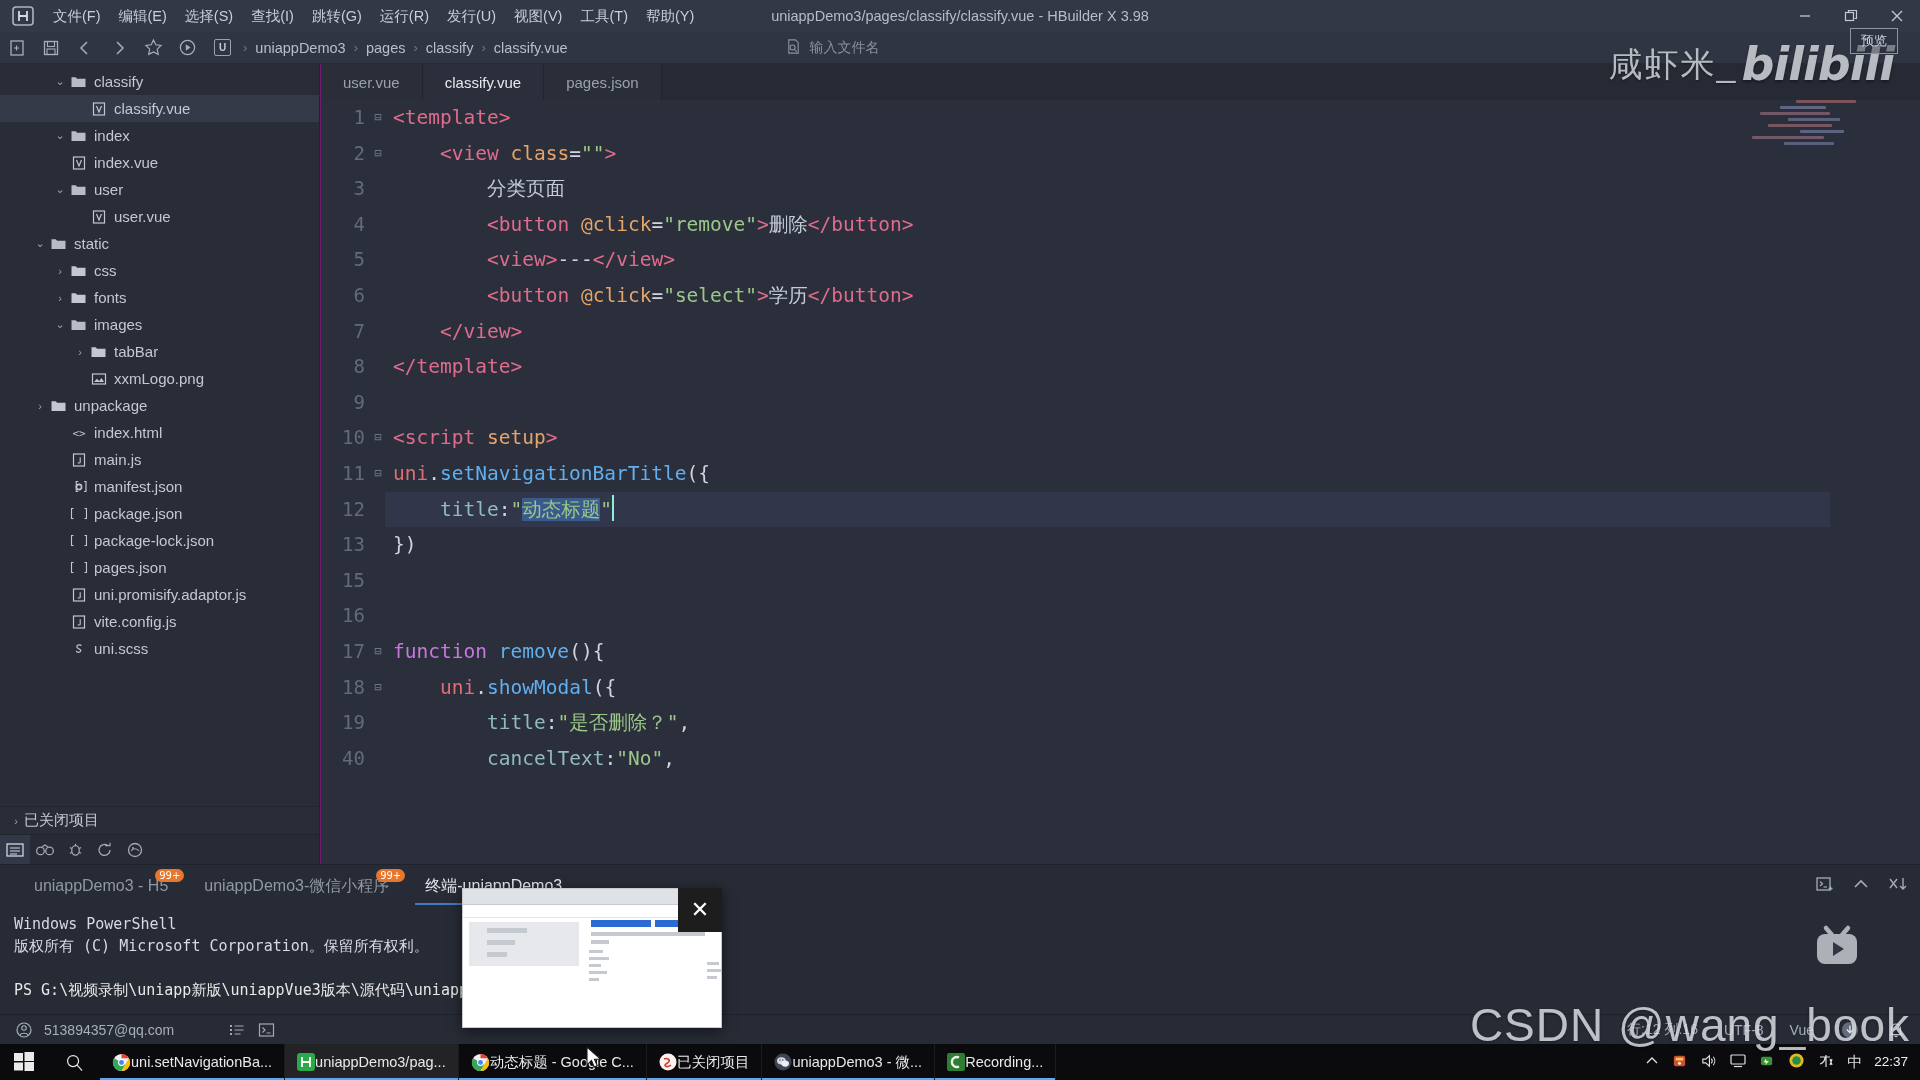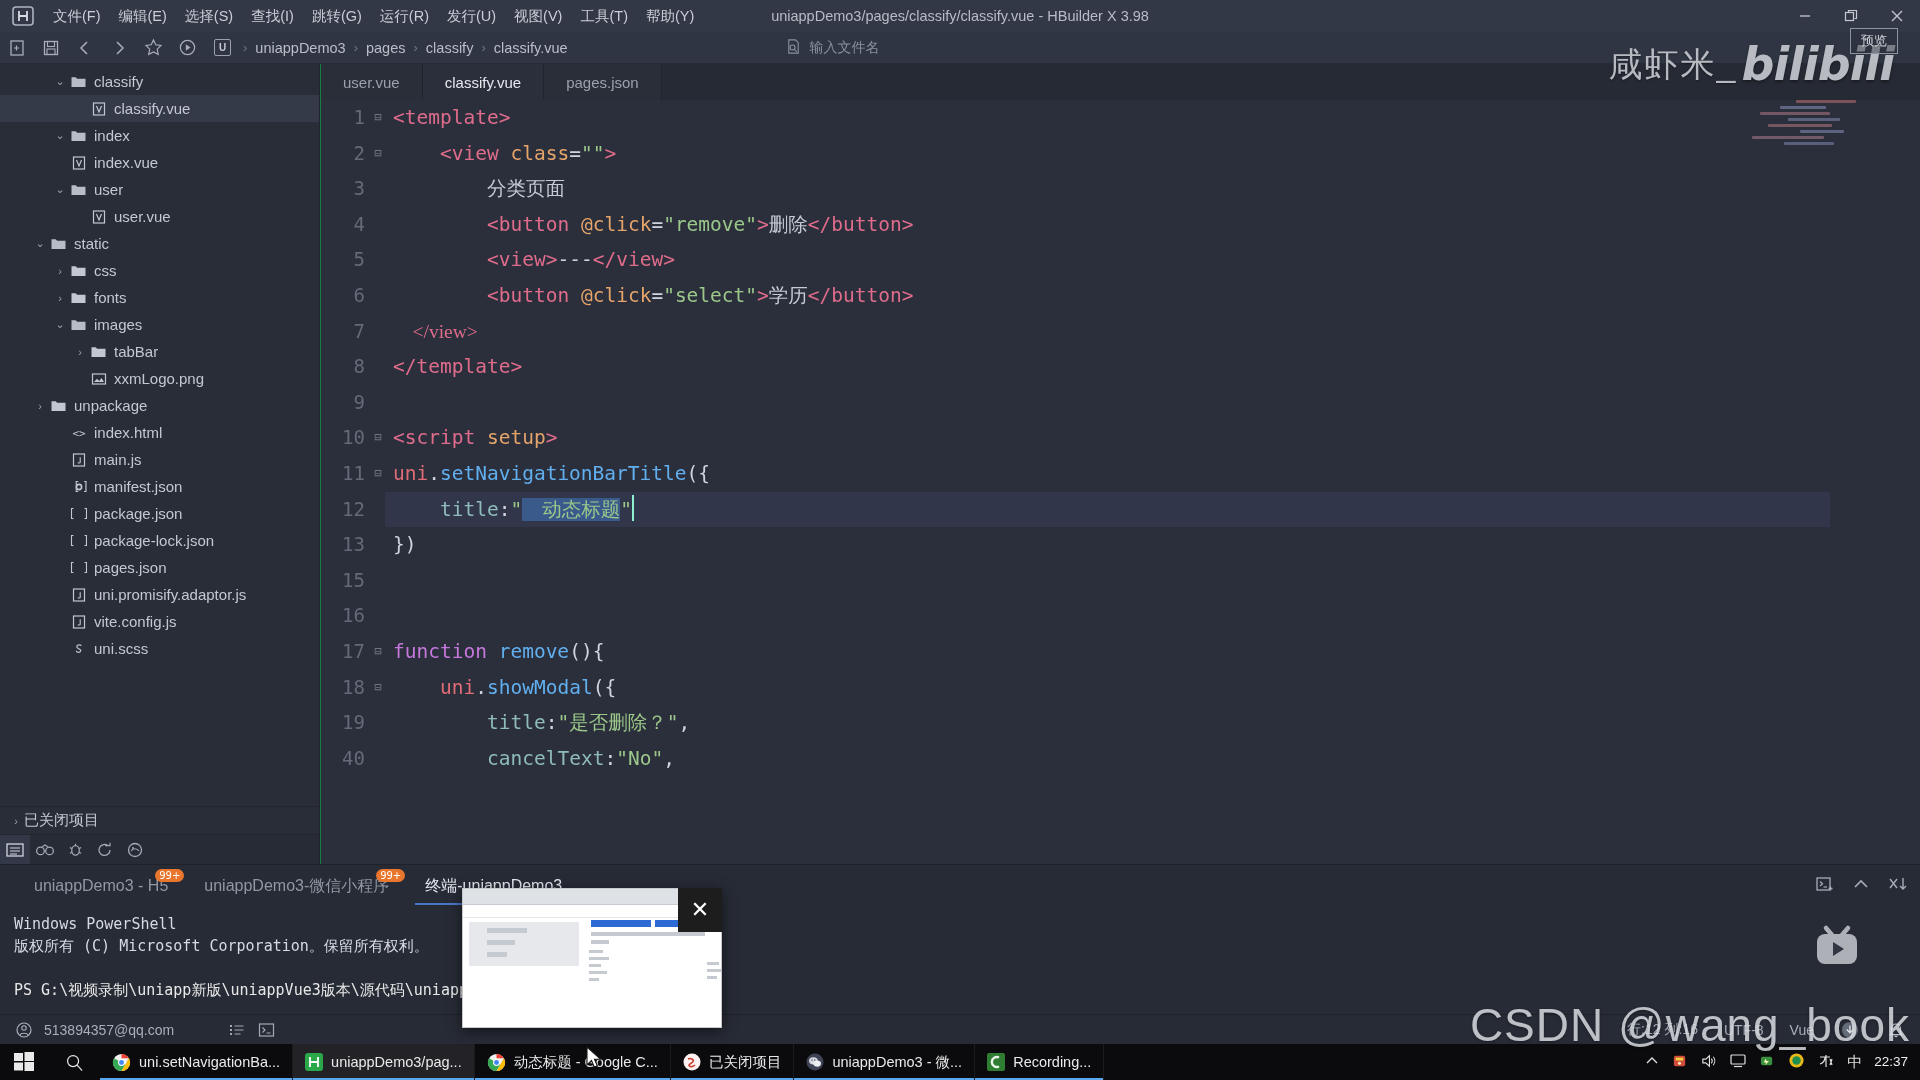--- a/index.html
+++ b/index.html
@@ -2,21 +2,21 @@
 <html><head>
 <meta charset="utf-8">
 <style>
   * { box-sizing: border-box; margin: 0; padding: 0; }
   html, body {
     width: 1920px; height: 1080px; overflow: hidden;
     background: #2e3440;
     font-family: "Liberation Sans", "DejaVu Sans", sans-serif;
     -webkit-font-smoothing: antialiased;
   }
-  #app { position: relative; width: 1920px; height: 1080px; background: #15803d; }
+  #app { position: relative; width: 1920px; height: 1080px; background: #701a75; }
 
   
   .titlebar {
     position: absolute; left:0; top:0; width:1920px; height:32px;
     background:#323846; display:flex; align-items:center;
     color:#c8ccd4; font-size:14.5px; user-select:none;
   }
   .hb-logo {
     width:26px; height:22px; margin-left:10px; margin-right:8px;
     display:flex; align-items:center; justify-content:center;
@@ -138,21 +138,21 @@
   .hl-line { position:absolute; left:64px; right:90px; height:35.6px; background:#31364a; z-index:0;}
   .k-tag   { color:#e06c8c; }
   .k-attr  { color:#e5a46a; }
   .k-str   { color:#9bc88a; }
   .k-txt   { color:#c4cad6; }
   .k-kw    { color:#c678dd; }
   .k-fn    { color:#61afef; }
   .k-obj   { color:#e06c75; }
   .k-prop  { color:#8fbcbb; }
   .k-plain { color:#cfd4de; }
-  .sel-txt { background:#3a5a8c;padding-left:20px; }
+  .sel-txt { background:#3a5a8c; }
   .caret {
     display:inline-block; width:2px; height:26px; background:#8ef0d0;
     vertical-align:-5px;
   }
 
   
   .bottom {
     position:absolute; left:0; right:0; bottom:66px; height:150px;
     background:#272b35; border-top:1px solid #1f222b;
   }
@@ -209,21 +209,21 @@
   .st-ico { width:20px; height:20px; display:flex;align-items:center;justify-content:center; color:#a3a9b5;}
 
   
   .taskbar {
     position:absolute; left:0; right:0; bottom:0; height:36px;
     background:#0b0b0d; display:flex; align-items:center; color:#e9e9ea; font-size:14.5px;
   }
   .tb-start { width:48px; height:36px; display:flex; align-items:center; justify-content:center;}
   .tb-search { width:52px; height:36px; display:flex; align-items:center; justify-content:center;}
   .task-item {
-    height:36px; display:flex; align-items:center; gap:8px; padding:0 12px;
+    height:36px; display:flex; align-items:center; padding:0 12px;
     max-width:200px; overflow:hidden; white-space:nowrap; position:relative;
     border-right:1px solid #1c1c20;
   }
   .task-item .tlabel { overflow:hidden; text-overflow:ellipsis; }
   .task-item.active { background:#232327; }
   .task-item .ul { position:absolute; left:0; right:0; bottom:0; height:2px; background:#5aa9f0;}
   .tray { margin-left:auto; display:flex; align-items:center; gap:12px; padding-right:12px;}
   .clock { font-size:13.5px; color:#f0f0f0; line-height:1.1; text-align:center;}
 
   
@@ -657,21 +657,21 @@
           <span class="codetext" style="position: relative;"><span class="k-plain"> </span><span class="k-plain"> </span><span class="k-plain"> </span><span class="k-plain"> </span><span class="k-plain"> </span><span class="k-plain"> </span><span class="k-plain"> </span><span class="k-plain"> </span><span class="k-tag">&lt;view</span><span class="k-tag">&gt;</span><span class="k-plain">-</span><span class="k-plain">-</span><span class="k-plain">-</span><span class="k-tag">&lt;/view</span><span class="k-tag">&gt;</span></span>
         </div>
         <div class="cl">
           <span class="gut">6</span>
           <span class="fold"></span>
           <span class="codetext" style="position: relative;"><span class="k-plain"> </span><span class="k-plain"> </span><span class="k-plain"> </span><span class="k-plain"> </span><span class="k-plain"> </span><span class="k-plain"> </span><span class="k-plain"> </span><span class="k-plain"> </span><span class="k-tag">&lt;button</span><span class="k-plain"> </span><span class="k-attr">@click</span><span class="k-plain">=</span><span class="k-str">"select"</span><span class="k-tag">&gt;</span><span class="k-txt">学历</span><span class="k-tag">&lt;/button</span><span class="k-tag">&gt;</span></span>
         </div>
         <div class="cl">
           <span class="gut">7</span>
           <span class="fold"></span>
-          <span class="codetext" style="position: relative; font-family: Liberation Serif, serif;"><span class="k-plain"> </span><span class="k-plain"> </span><span class="k-plain"> </span><span class="k-plain"> </span><span class="k-tag">&lt;/view</span><span class="k-tag">&gt;</span></span>
+          <span class="codetext" style="position: relative;"><span class="k-plain"> </span><span class="k-plain"> </span><span class="k-plain"> </span><span class="k-plain"> </span><span class="k-tag">&lt;/view</span><span class="k-tag">&gt;</span></span>
         </div>
         <div class="cl">
           <span class="gut">8</span>
           <span class="fold"></span>
           <span class="codetext" style="position: relative;"><span class="k-tag">&lt;/template</span><span class="k-tag">&gt;</span></span>
         </div>
         <div class="cl">
           <span class="gut">9</span>
           <span class="fold"></span>
           <span class="codetext" style="position: relative;"></span>

